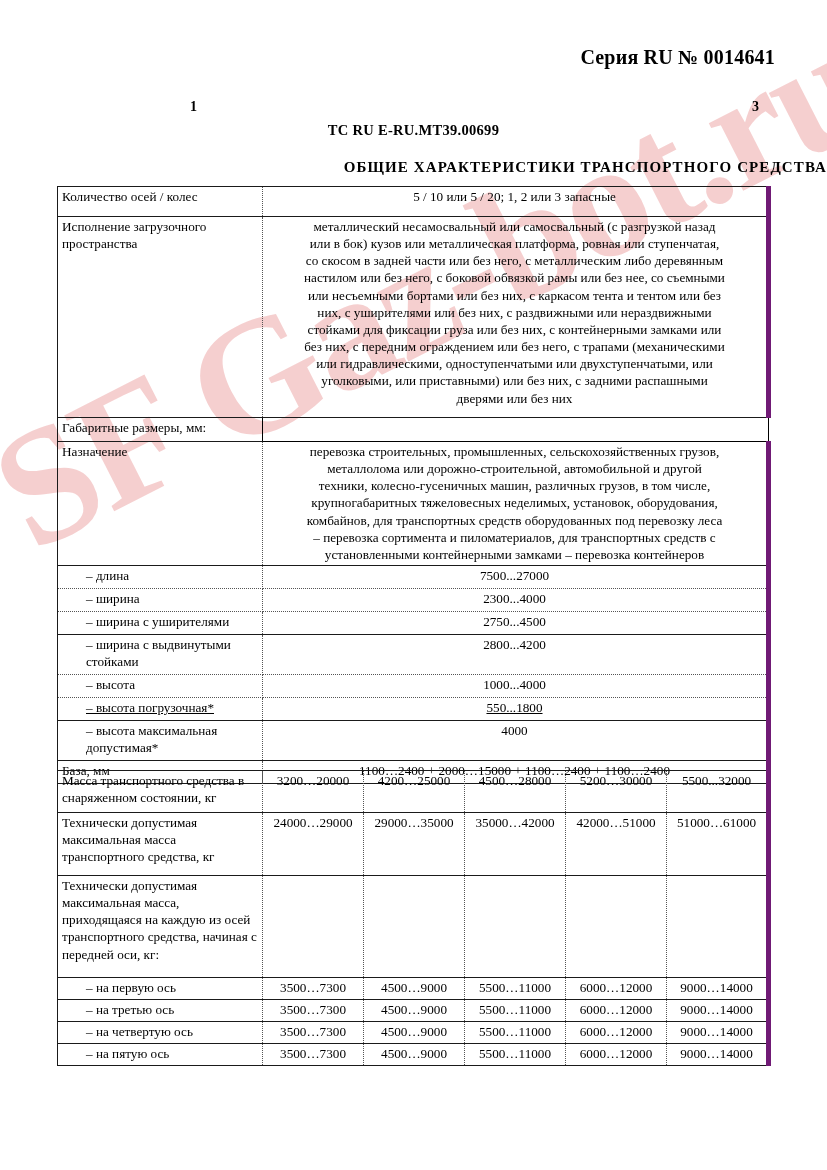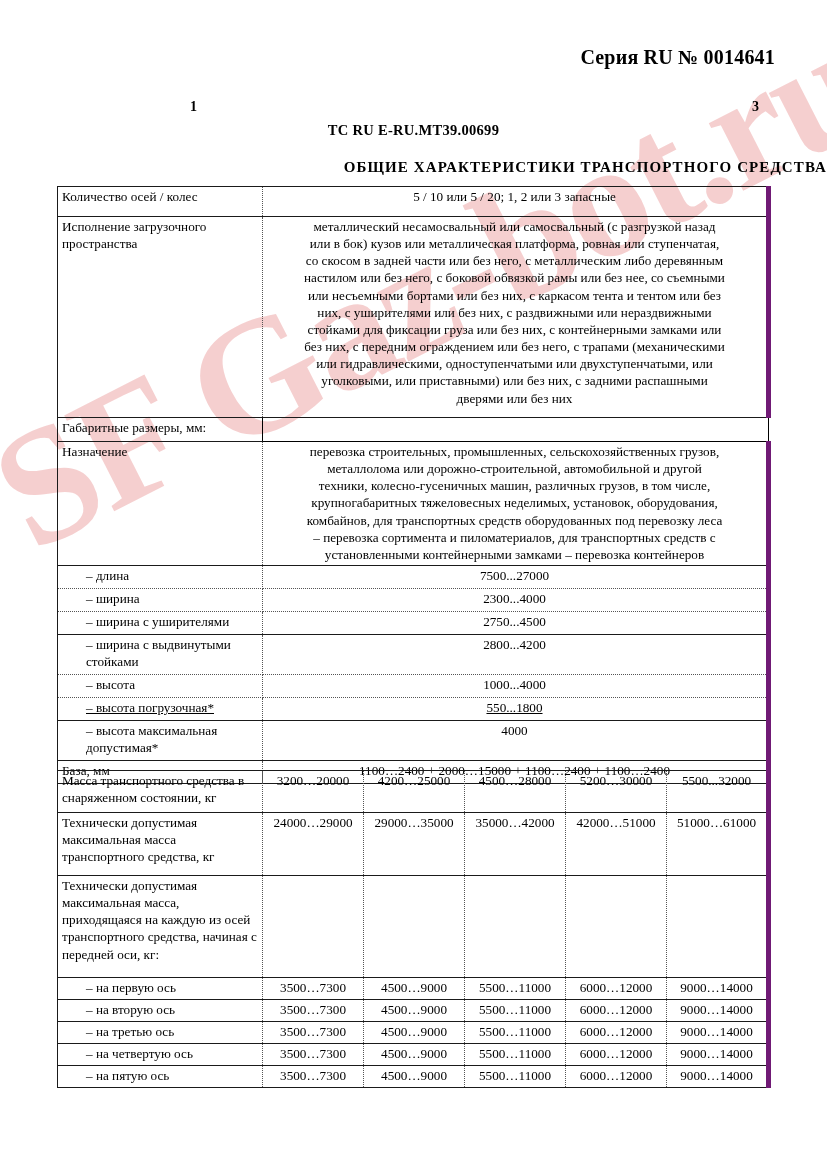--- a/index.html
+++ b/index.html
@@ -295,28 +295,20 @@
         </tr>
         <tr style="height: 22px;">
           <td class="lbl indent solidbot">– на первую ось</td>
           <td class="val solidbot">3500…7300</td>
           <td class="val solidbot">4500…9000</td>
           <td class="val solidbot">5500…11000</td>
           <td class="val solidbot">6000…12000</td>
           <td class="val lastcol solidbot">9000…14000</td>
         </tr>
         <tr style="height: 22px;">
-          <td class="lbl indent solidbot">– на вторую ось</td>
-          <td class="val solidbot">3500…7300</td>
-          <td class="val solidbot">4500…9000</td>
-          <td class="val solidbot">5500…11000</td>
-          <td class="val solidbot">6000…12000</td>
-          <td class="val lastcol solidbot">9000…14000</td>
-        </tr>
-        <tr style="height: 22px;">
           <td class="lbl indent solidbot">– на третью ось</td>
           <td class="val solidbot">3500…7300</td>
           <td class="val solidbot">4500…9000</td>
           <td class="val solidbot">5500…11000</td>
           <td class="val solidbot">6000…12000</td>
           <td class="val lastcol solidbot">9000…14000</td>
         </tr>
         <tr style="height: 22px;">
           <td class="lbl indent solidbot">– на четвертую ось</td>
           <td class="val solidbot">3500…7300</td>

